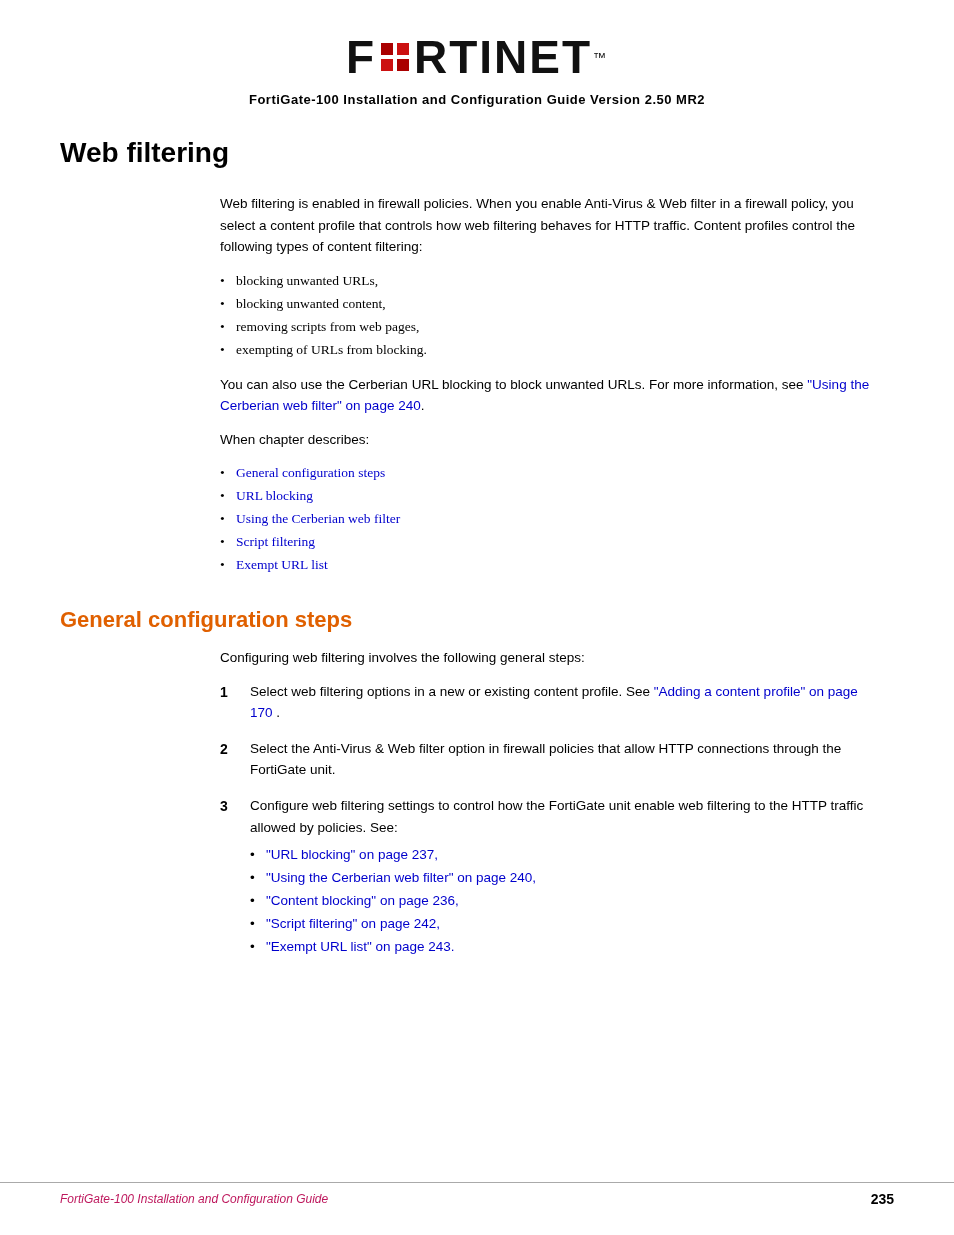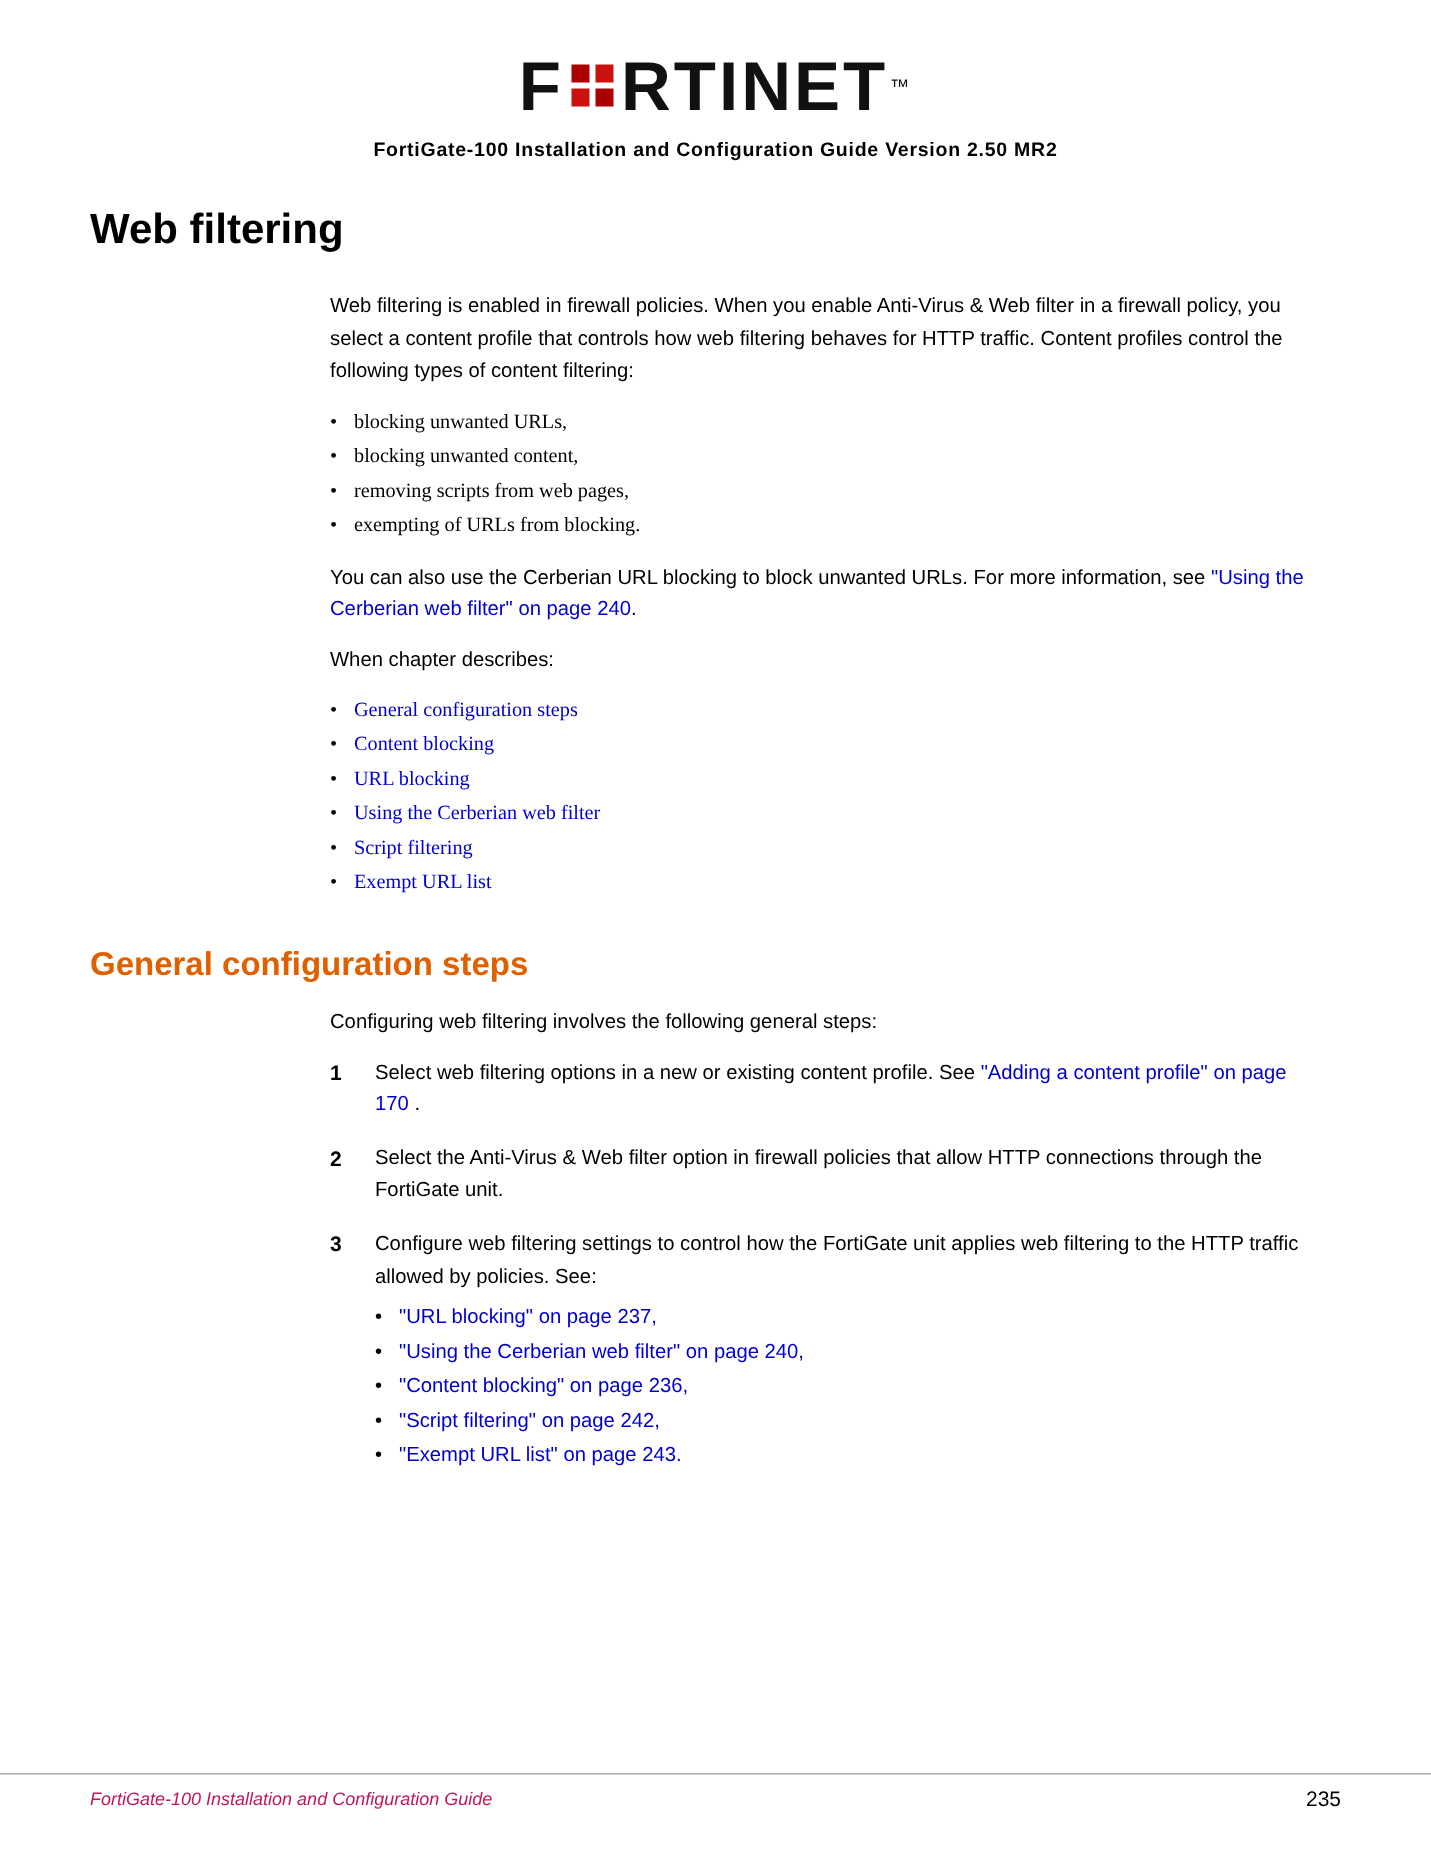--- a/index.html
+++ b/index.html
@@ -171,21 +171,21 @@
     }
 
     .footer-text {
       font-size: 12px;
       font-style: italic;
       color: #be185d;
     }
 
     .footer-page {
       font-size: 14px;
-      font-weight: normal;
+      font-weight: bold;
       color: #000;
     }
 
     
     .fortinet-logo {
       display: flex;
       align-items: center;
       justify-content: center;
       font-family: Arial Black, Arial, sans-serif;
       font-weight: 900;
@@ -276,23 +276,20 @@
         <a class="link-blue" href="#">"Using the Cerberian web filter" on page 240</a>.
       </p>
 
       <p class="intro-para">When chapter describes:</p>
 
       <ul class="bullet-list">
         <li>
           <a class="link-blue" href="#">General configuration steps</a>
         </li>
         <li>
-          <a class="link-blue" href="#">Content blocking</a>
-        </li>
-        <li>
           <a class="link-blue" href="#">URL blocking</a>
         </li>
         <li>
           <a class="link-blue" href="#">Using the Cerberian web filter</a>
         </li>
         <li>
           <a class="link-blue" href="#">Script filtering</a>
         </li>
         <li>
           <a class="link-blue" href="#">Exempt URL list</a>
@@ -319,21 +316,21 @@
         <li>
           <span class="list-number">2</span>
           <span class="list-content">
             <span>Select the Anti-Virus &amp; Web filter option in firewall policies that allow HTTP connections through the FortiGate unit.</span>
           </span>
         </li>
 
         <li>
           <span class="list-number">3</span>
           <span class="list-content">
-            <span>Configure web filtering settings to control how the FortiGate unit applies web filtering to the HTTP traffic allowed by policies. See:</span>
+            <span>Configure web filtering settings to control how the FortiGate unit enable web filtering to the HTTP traffic allowed by policies. See:</span>
             <ul class="sub-bullets">
               <li>
                 <a class="link-blue" href="#">"URL blocking" on page 237,</a>
               </li>
               <li>
                 <a class="link-blue" href="#">"Using the Cerberian web filter" on page 240,</a>
               </li>
               <li>
                 <a class="link-blue" href="#">"Content blocking" on page 236,</a>
               </li>

